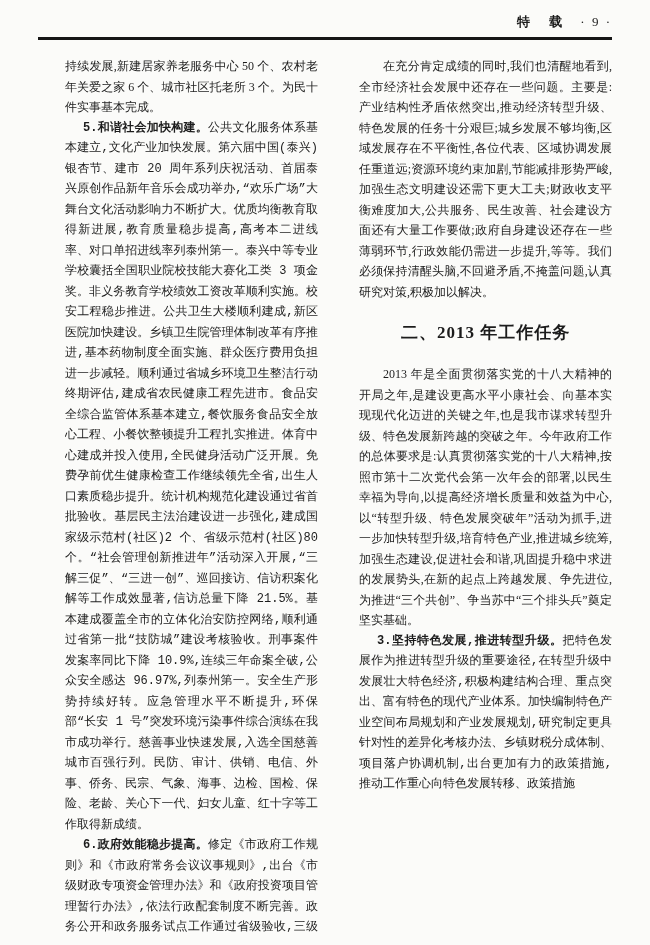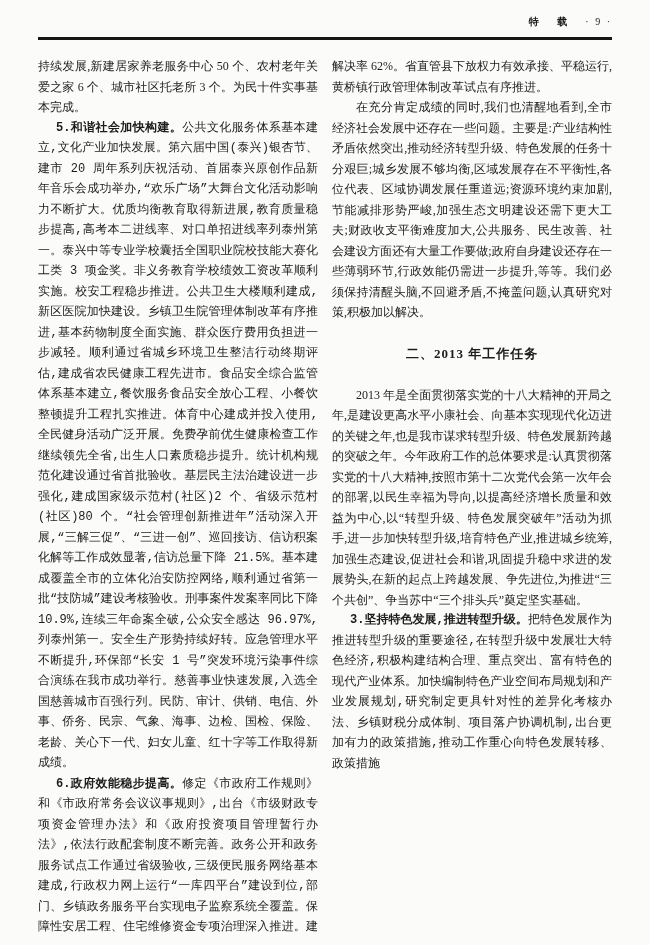--- a/index.html
+++ b/index.html
@@ -14,21 +14,21 @@
     background:#fbfbf9;
     color:#1c1c1c;
     overflow:hidden;
     box-sizing:border-box;
   }
   .page-header{
     padding:12px 38px 0 38px;
   }
   .header-line{
     text-align:right;
-    font-size:10px;
+    font-size:13px;
     height:20px;
     line-height:20px;
   }
   .header-title{
     font-weight:bold;
     letter-spacing:8px;
     margin-right:10px;
   }
   .header-pageno{
     letter-spacing:2px;
@@ -46,32 +46,33 @@
     height:891px;
     box-sizing:border-box;
   }
   .col{
     flex:1 1 0;
     overflow:hidden;
     font-size:12px;
     line-height:20.5px;
     text-align:justify;
     text-justify:inter-ideograph;
+    margin-left:27px;
   }
   .para{margin:0;}
   .p{text-indent:2em;}
   .p-num{text-indent:1.5em;font-family:Liberation Mono, monospace;}
   .p-cont{text-indent:0;}
   .para-lead{
     font-weight:bold;
   }
   .section-heading{
     margin:20px 0 20px 0;
     text-align:center;
-    font-size:13px;
+    font-size:17px;
     font-weight:bold;
     letter-spacing:1px;
     line-height:22px;
   }
 </style>
 </head>
 <body>
 
 <div class="page">
 
@@ -82,21 +83,20 @@
     <hr class="header-rule">
   </div>
 
   <div class="content">
     <div class="col" id="col-left">
         <p class="para p-cont">持续发展,新建居家养老服务中心 50 个、农村老年关爱之家 6 个、城市社区托老所 3 个。为民十件实事基本完成。</p>
         <p class="para p-num"><span class="para-lead">5.和谐社会加快构建。</span>公共文化服务体系基本建立,文化产业加快发展。第六届中国(泰兴)银杏节、建市 20 周年系列庆祝活动、首届泰兴原创作品新年音乐会成功举办,“欢乐广场”大舞台文化活动影响力不断扩大。优质均衡教育取得新进展,教育质量稳步提高,高考本二进线率、对口单招进线率列泰州第一。泰兴中等专业学校囊括全国职业院校技能大赛化工类 3 项金奖。非义务教育学校绩效工资改革顺利实施。校安工程稳步推进。公共卫生大楼顺利建成,新区医院加快建设。乡镇卫生院管理体制改革有序推进,基本药物制度全面实施、群众医疗费用负担进一步减轻。顺利通过省城乡环境卫生整洁行动终期评估,建成省农民健康工程先进市。食品安全综合监管体系基本建立,餐饮服务食品安全放心工程、小餐饮整顿提升工程扎实推进。体育中心建成并投入使用,全民健身活动广泛开展。免费孕前优生健康检查工作继续领先全省,出生人口素质稳步提升。统计机构规范化建设通过省首批验收。基层民主法治建设进一步强化,建成国家级示范村(社区)2 个、省级示范村(社区)80 个。“社会管理创新推进年”活动深入开展,“三解三促”、“三进一创”、巡回接访、信访积案化解等工作成效显著,信访总量下降 21.5%。基本建成覆盖全市的立体化治安防控网络,顺利通过省第一批“技防城”建设考核验收。刑事案件发案率同比下降 10.9%,连续三年命案全破,公众安全感达 96.97%,列泰州第一。安全生产形势持续好转。应急管理水平不断提升,环保部“长安 1 号”突发环境污染事件综合演练在我市成功举行。慈善事业快速发展,入选全国慈善城市百强行列。民防、审计、供销、电信、外事、侨务、民宗、气象、海事、边检、国检、保险、老龄、关心下一代、妇女儿童、红十字等工作取得新成绩。</p>
         <p class="para p-num"><span class="para-lead">6.政府效能稳步提高。</span>修定《市政府工作规则》和《市政府常务会议议事规则》,出台《市级财政专项资金管理办法》和《政府投资项目管理暂行办法》,依法行政配套制度不断完善。政务公开和政务服务试点工作通过省级验收,三级便民服务网络基本建成,行政权力网上运行“一库四平台”建设到位,部门、乡镇政务服务平台实现电子监察系统全覆盖。保障性安居工程、住宅维修资金专项治理深入推进。建立政务公共服务中心,“12345”政府公共服务热线独立运行。省、市长信箱办理及时高效,受理群众来信 1922 件,办结率 100%。主动接受市人大及其常委会法律监督、工作监督和市政协民主监督,427 件建议、提案按时办结,代表建议满意率 100%、政协提案满意率 98.8%、建议、提案落实</p>
       </div>
     <div class="col" id="col-right">
-        <p class="para p-cont">解决率 62%。省直管县下放权力有效承接、平稳运行,黄桥镇行政管理体制改革试点有序推进。</p>
         <p class="para p">在充分肯定成绩的同时,我们也清醒地看到,全市经济社会发展中还存在一些问题。主要是:产业结构性矛盾依然突出,推动经济转型升级、特色发展的任务十分艰巨;城乡发展不够均衡,区域发展存在不平衡性,各位代表、区域协调发展任重道远;资源环境约束加剧,节能减排形势严峻,加强生态文明建设还需下更大工夫;财政收支平衡难度加大,公共服务、民生改善、社会建设方面还有大量工作要做;政府自身建设还存在一些薄弱环节,行政效能仍需进一步提升,等等。我们必须保持清醒头脑,不回避矛盾,不掩盖问题,认真研究对策,积极加以解决。</p>
         <h2 class="section-heading">二、2013 年工作任务</h2>
         <p class="para p">2013 年是全面贯彻落实党的十八大精神的开局之年,是建设更高水平小康社会、向基本实现现代化迈进的关键之年,也是我市谋求转型升级、特色发展新跨越的突破之年。今年政府工作的总体要求是:认真贯彻落实党的十八大精神,按照市第十二次党代会第一次年会的部署,以民生幸福为导向,以提高经济增长质量和效益为中心,以“转型升级、特色发展突破年”活动为抓手,进一步加快转型升级,培育特色产业,推进城乡统筹,加强生态建设,促进社会和谐,巩固提升稳中求进的发展势头,在新的起点上跨越发展、争先进位,为推进“三个共创”、争当苏中“三个排头兵”奠定坚实基础。</p>
         <p class="para p-num"><span class="para-lead">3.坚持特色发展,推进转型升级。</span>把特色发展作为推进转型升级的重要途径,在转型升级中发展壮大特色经济,积极构建结构合理、重点突出、富有特色的现代产业体系。加快编制特色产业空间布局规划和产业发展规划,研究制定更具针对性的差异化考核办法、乡镇财税分成体制、项目落户协调机制,出台更加有力的政策措施,推动工作重心向特色发展转移、政策措施</p>
       </div>
   </div>
 
 </div>
 
 </body></html>

